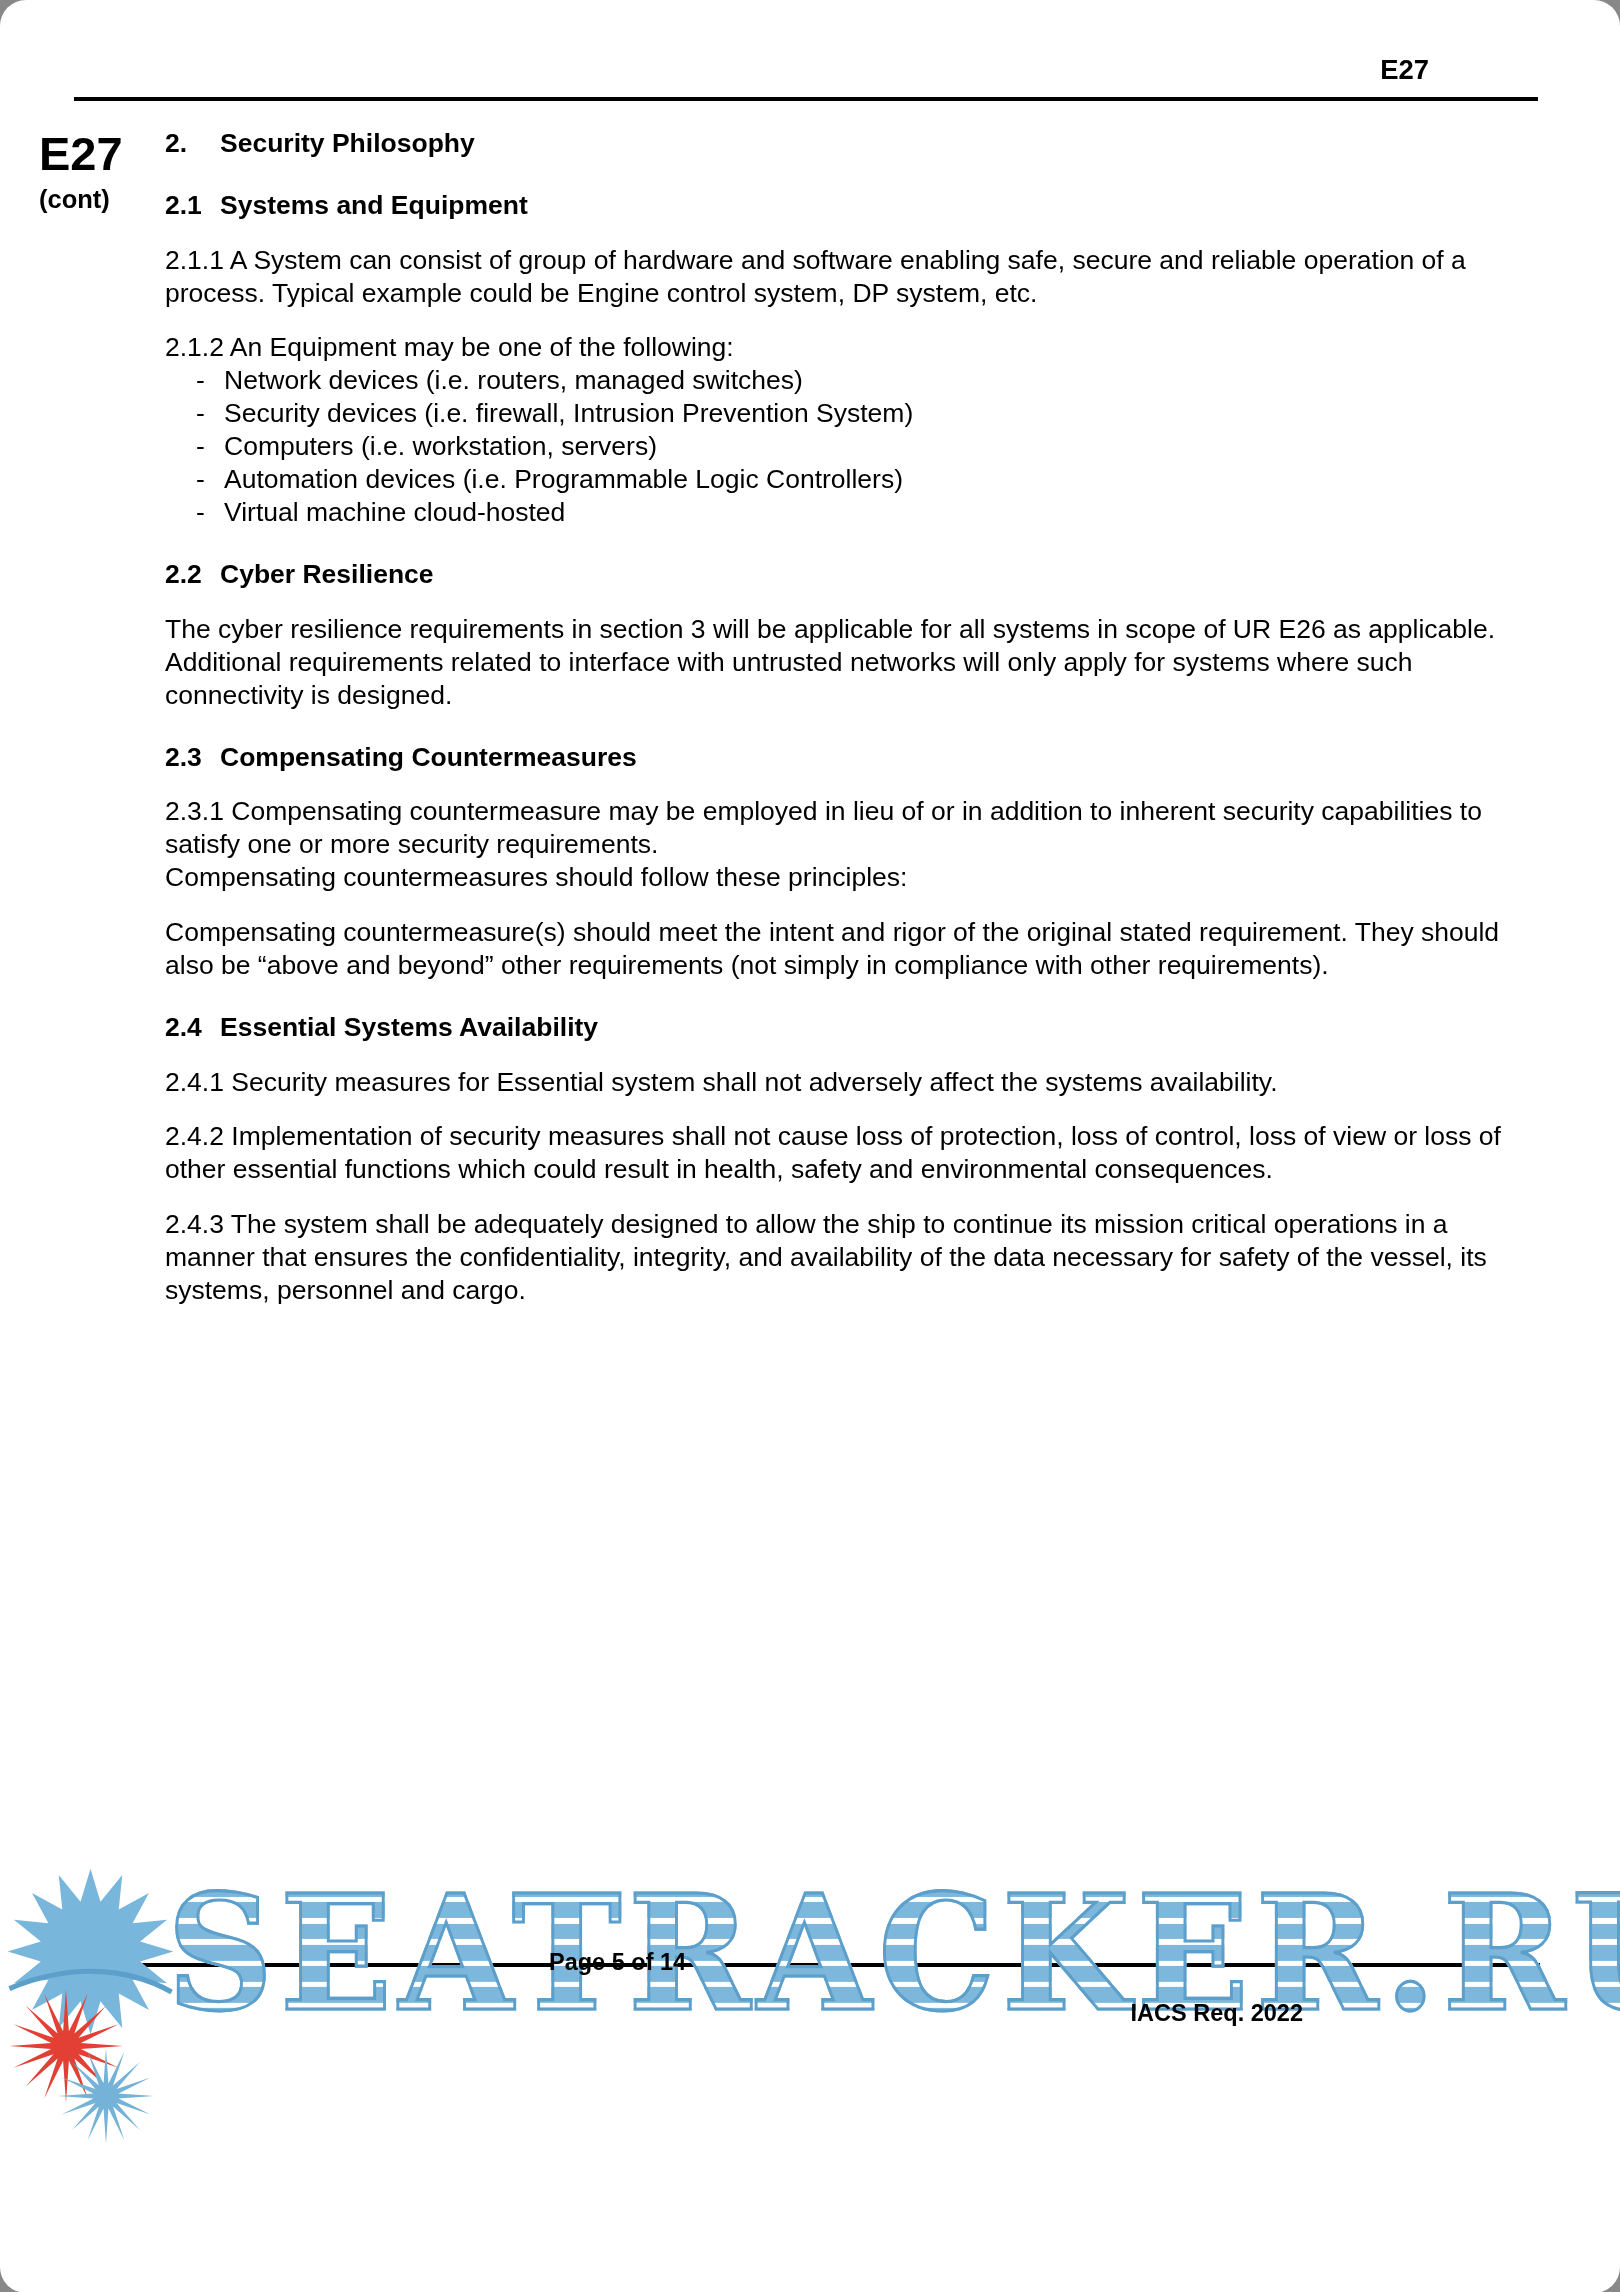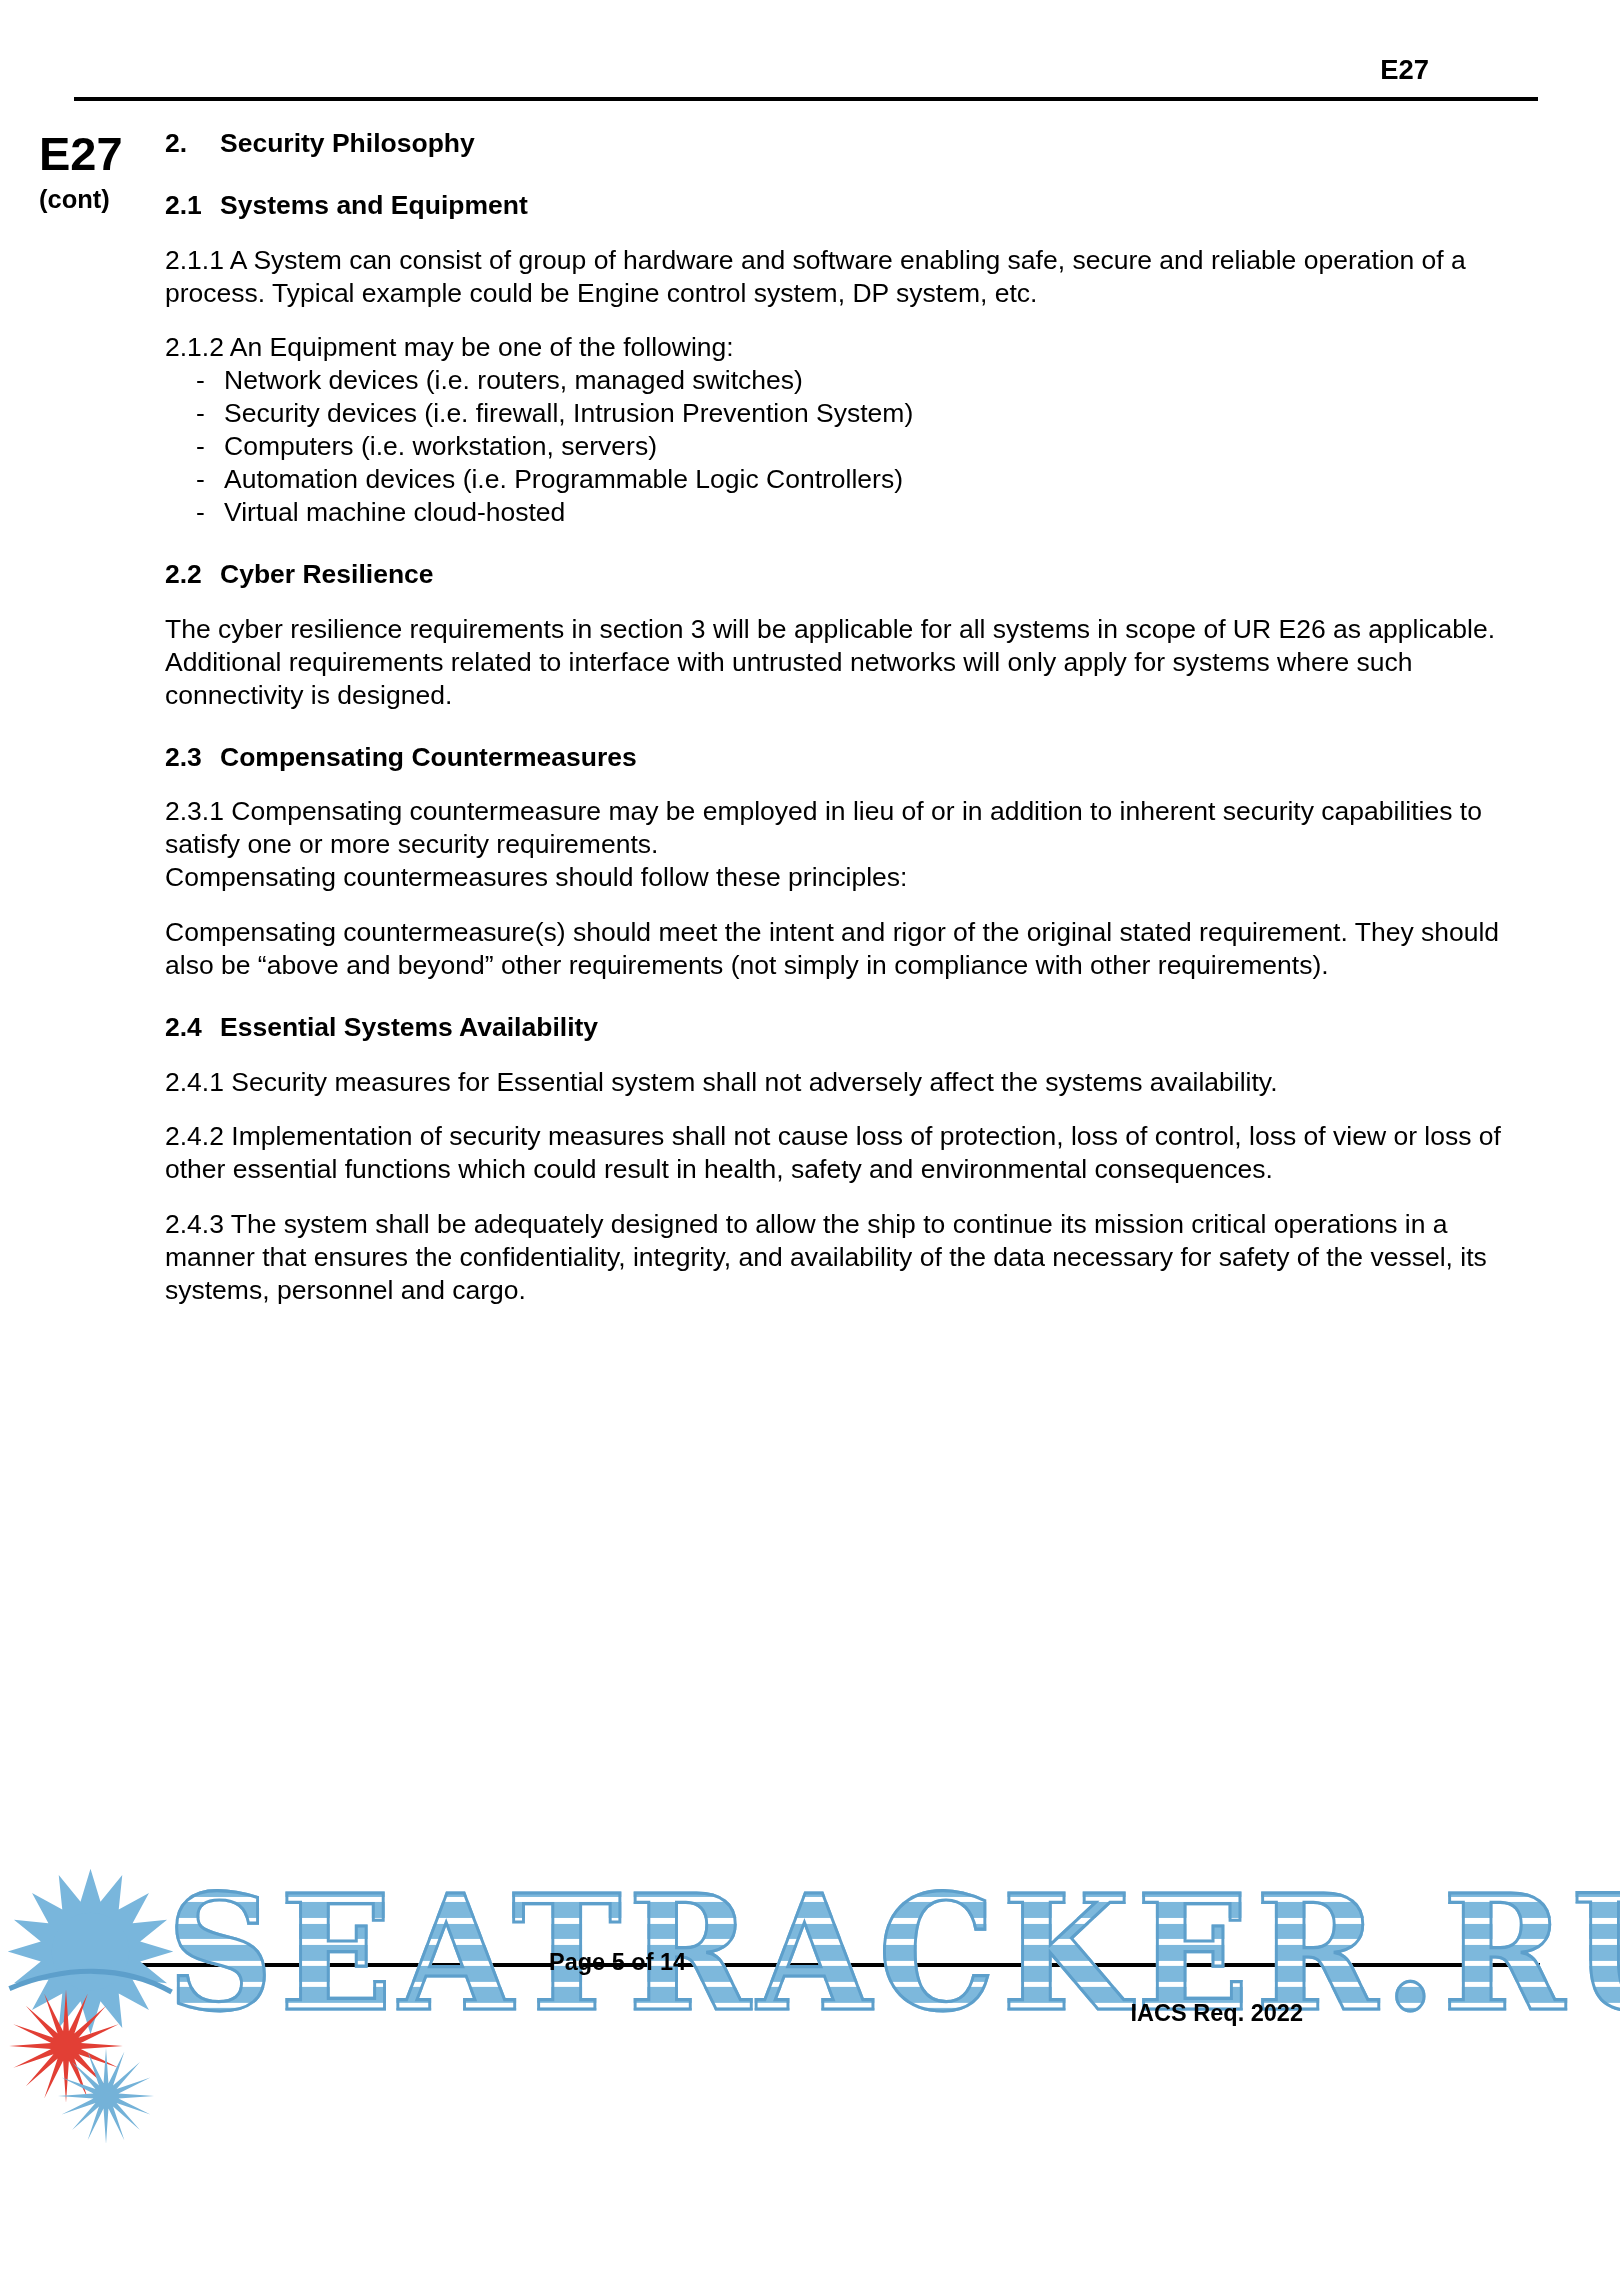--- a/index.html
+++ b/index.html
@@ -6,20 +6,21 @@
   html, body { background: #888; }
   .page {
     position: relative;
     width: 1620px;
     height: 2293px;
     background: #ffffff;
     margin: 0 auto;
     font-family: "Liberation Sans", sans-serif;
     color: #000;
     overflow: hidden;
+    border-radius: 26px;
   }
 
   
   .doc-code-top {
     position: absolute;
     top: 54px;
     right: 191px;
     font-size: 27.4px;
     font-weight: bold;
   }

